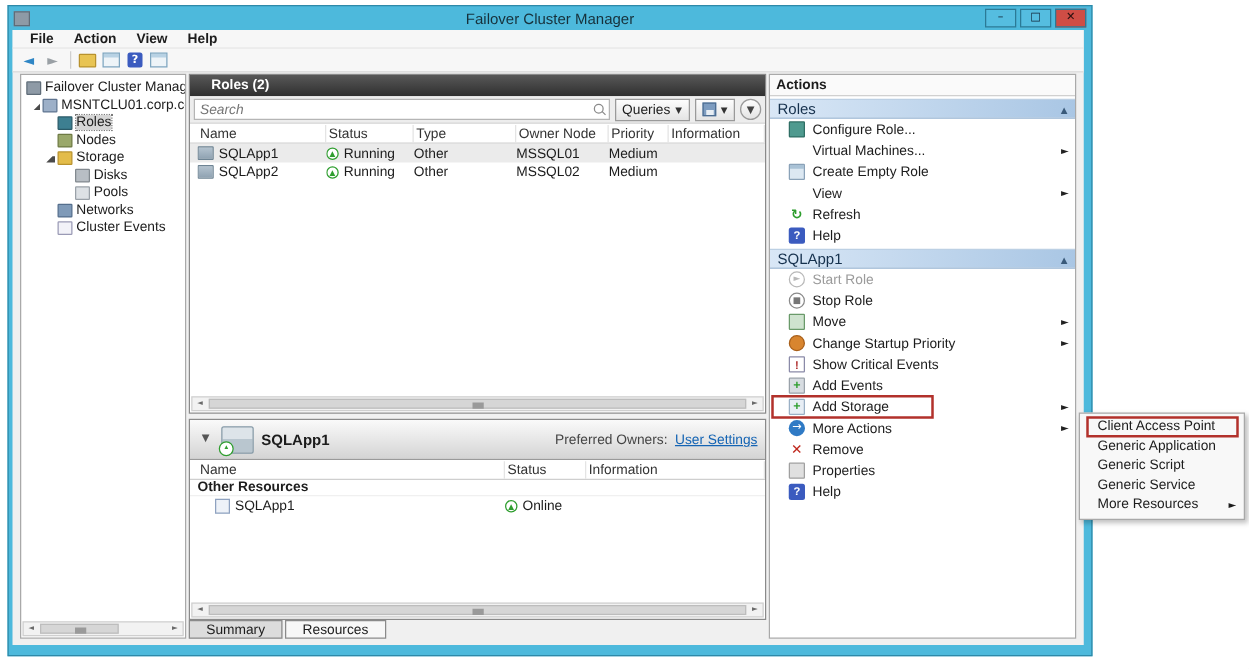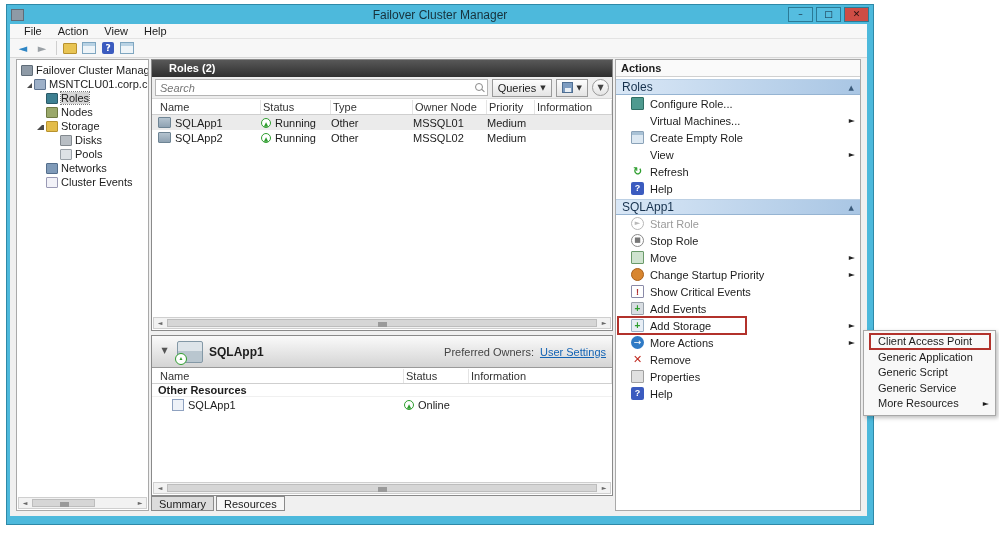--- a/index.html
+++ b/index.html
@@ -14,21 +14,21 @@
   .titlebar .appico { width:13px; height:12px; margin-left:4px; background:#8e9aa6; border:1px solid #5f6c78; }
   .title-text { position:absolute; left:0; right:0; text-align:center; font-size:12px; color:#17313b; }
   .wc-group { position:absolute; right:4px; top:2px; display:flex; z-index:5; }
   .wc { width:25px; height:15px; border:1px solid #2b7a96; margin-left:3px; text-align:center;
     line-height:13px; font-size:9px; color:#123; background:#55bde0; cursor:default; }
   .wc.close { background:#cf4d45; color:#2a1010; }
 
   .client { position:absolute; left:3px; top:19px; right:6px; bottom:8px; background:#f0f0f0; overflow:hidden; }
 
   .menubar { height:15px; background:#f7f7f7; border-bottom:1px solid #e3e3e3; display:flex; align-items:center; padding-left:6px; }
-  .menu-item { padding:0 8px; height:15px; line-height:15px; }
+  .menu-item { padding:0 8px; height:15px; line-height:15px;font-weight:bold; }
 
   .toolbar { height:19px; background:#f7f7f7; border-bottom:1px solid #d8d8d8; display:flex; align-items:center; padding-left:4px; }
   .tbtn { width:18px; height:16px; display:flex; align-items:center; justify-content:center; margin-right:1px; }
   .t-back { color:#2f86c5; font-size:11px; }
   .t-fwd  { color:#9aa0a5; font-size:11px; }
   .tsep { width:1px; height:14px; background:#cfcfcf; margin:0 4px; }
   .i-folderup { width:14px; height:11px; background:#e8c453; border:1px solid #b8922e; border-radius:1px; }
   .i-console { width:14px; height:12px; background:#eef4f8; border:1px solid #7fa6c0; box-shadow:inset 0 3px 0 #b8d2e4; }
   .i-helpbox { width:12px; height:12px; background:#3b5bbf; color:#fff; font-size:9px; font-weight:bold; text-align:center; line-height:12px; border-radius:2px; }
 
@@ -85,21 +85,21 @@
   .i-rolebig::after { content:"▲"; position:absolute; left:-3px; bottom:-3px; width:10px; height:10px; background:#fff; border:1px solid #2f9e2f; border-radius:50%; color:#2f9e2f; font-size:5px; line-height:9px; text-align:center; }
   .dtitle { font-weight:bold; font-size:12px; }
   .dright { margin-left:auto; display:flex; align-items:center; gap:6px; }
   .powners { color:#444; }
   .link { color:#1464b4; text-decoration:underline; }
   .dcols { display:grid; grid-template-columns:246px 65px 1fr; padding-left:6px; }
   .dgroup { height:13px; font-weight:bold; padding-left:6px; line-height:13px; border-bottom:1px solid #f0f0f0; }
   .i-res { width:12px; height:12px; background:#eef2f8; border:1px solid #8fa2c0; margin:0 4px 0 14px; flex:none; }
 
   .tabs { position:absolute; left:0; top:437px; display:flex; }
-  .tab { height:15px; line-height:14px; padding:0 7px; border:1px solid #8a8a8a; background:#f7f7f7; margin-right:2px; }
+  .tab { height:15px; line-height:14px; padding:0 13px; border:1px solid #8a8a8a; background:#f7f7f7; margin-right:2px; }
   .tab.active { background:#dcdcdc; }
 
   
   .actions { position:absolute; left:603px; top:0; right:4px; height:452px; background:#fff; border:1px solid #a9a9a9; }
   .ahead { height:17px; line-height:17px; font-weight:bold; padding-left:5px; border-bottom:1px solid #d0d0d0; background:#fafafa; }
   .asec { height:16px; margin-top:2px; background:linear-gradient(to right,#d9e7f6,#a9c6e4); border-top:1px solid #bcd0e4; border-bottom:1px solid #96b4d2; color:#16314d; font-size:12px; line-height:15px; padding:0 6px; display:flex; }
   .asec .col { margin-left:auto; font-size:7px; color:#3a5a7a; line-height:16px; }
   .aitem { height:17px; display:flex; align-items:center; padding-left:15px; position:relative; }
   .aitem .albl { margin-left:6px; }
   .aitem.disabled .albl { color:#9b9b9b; }

